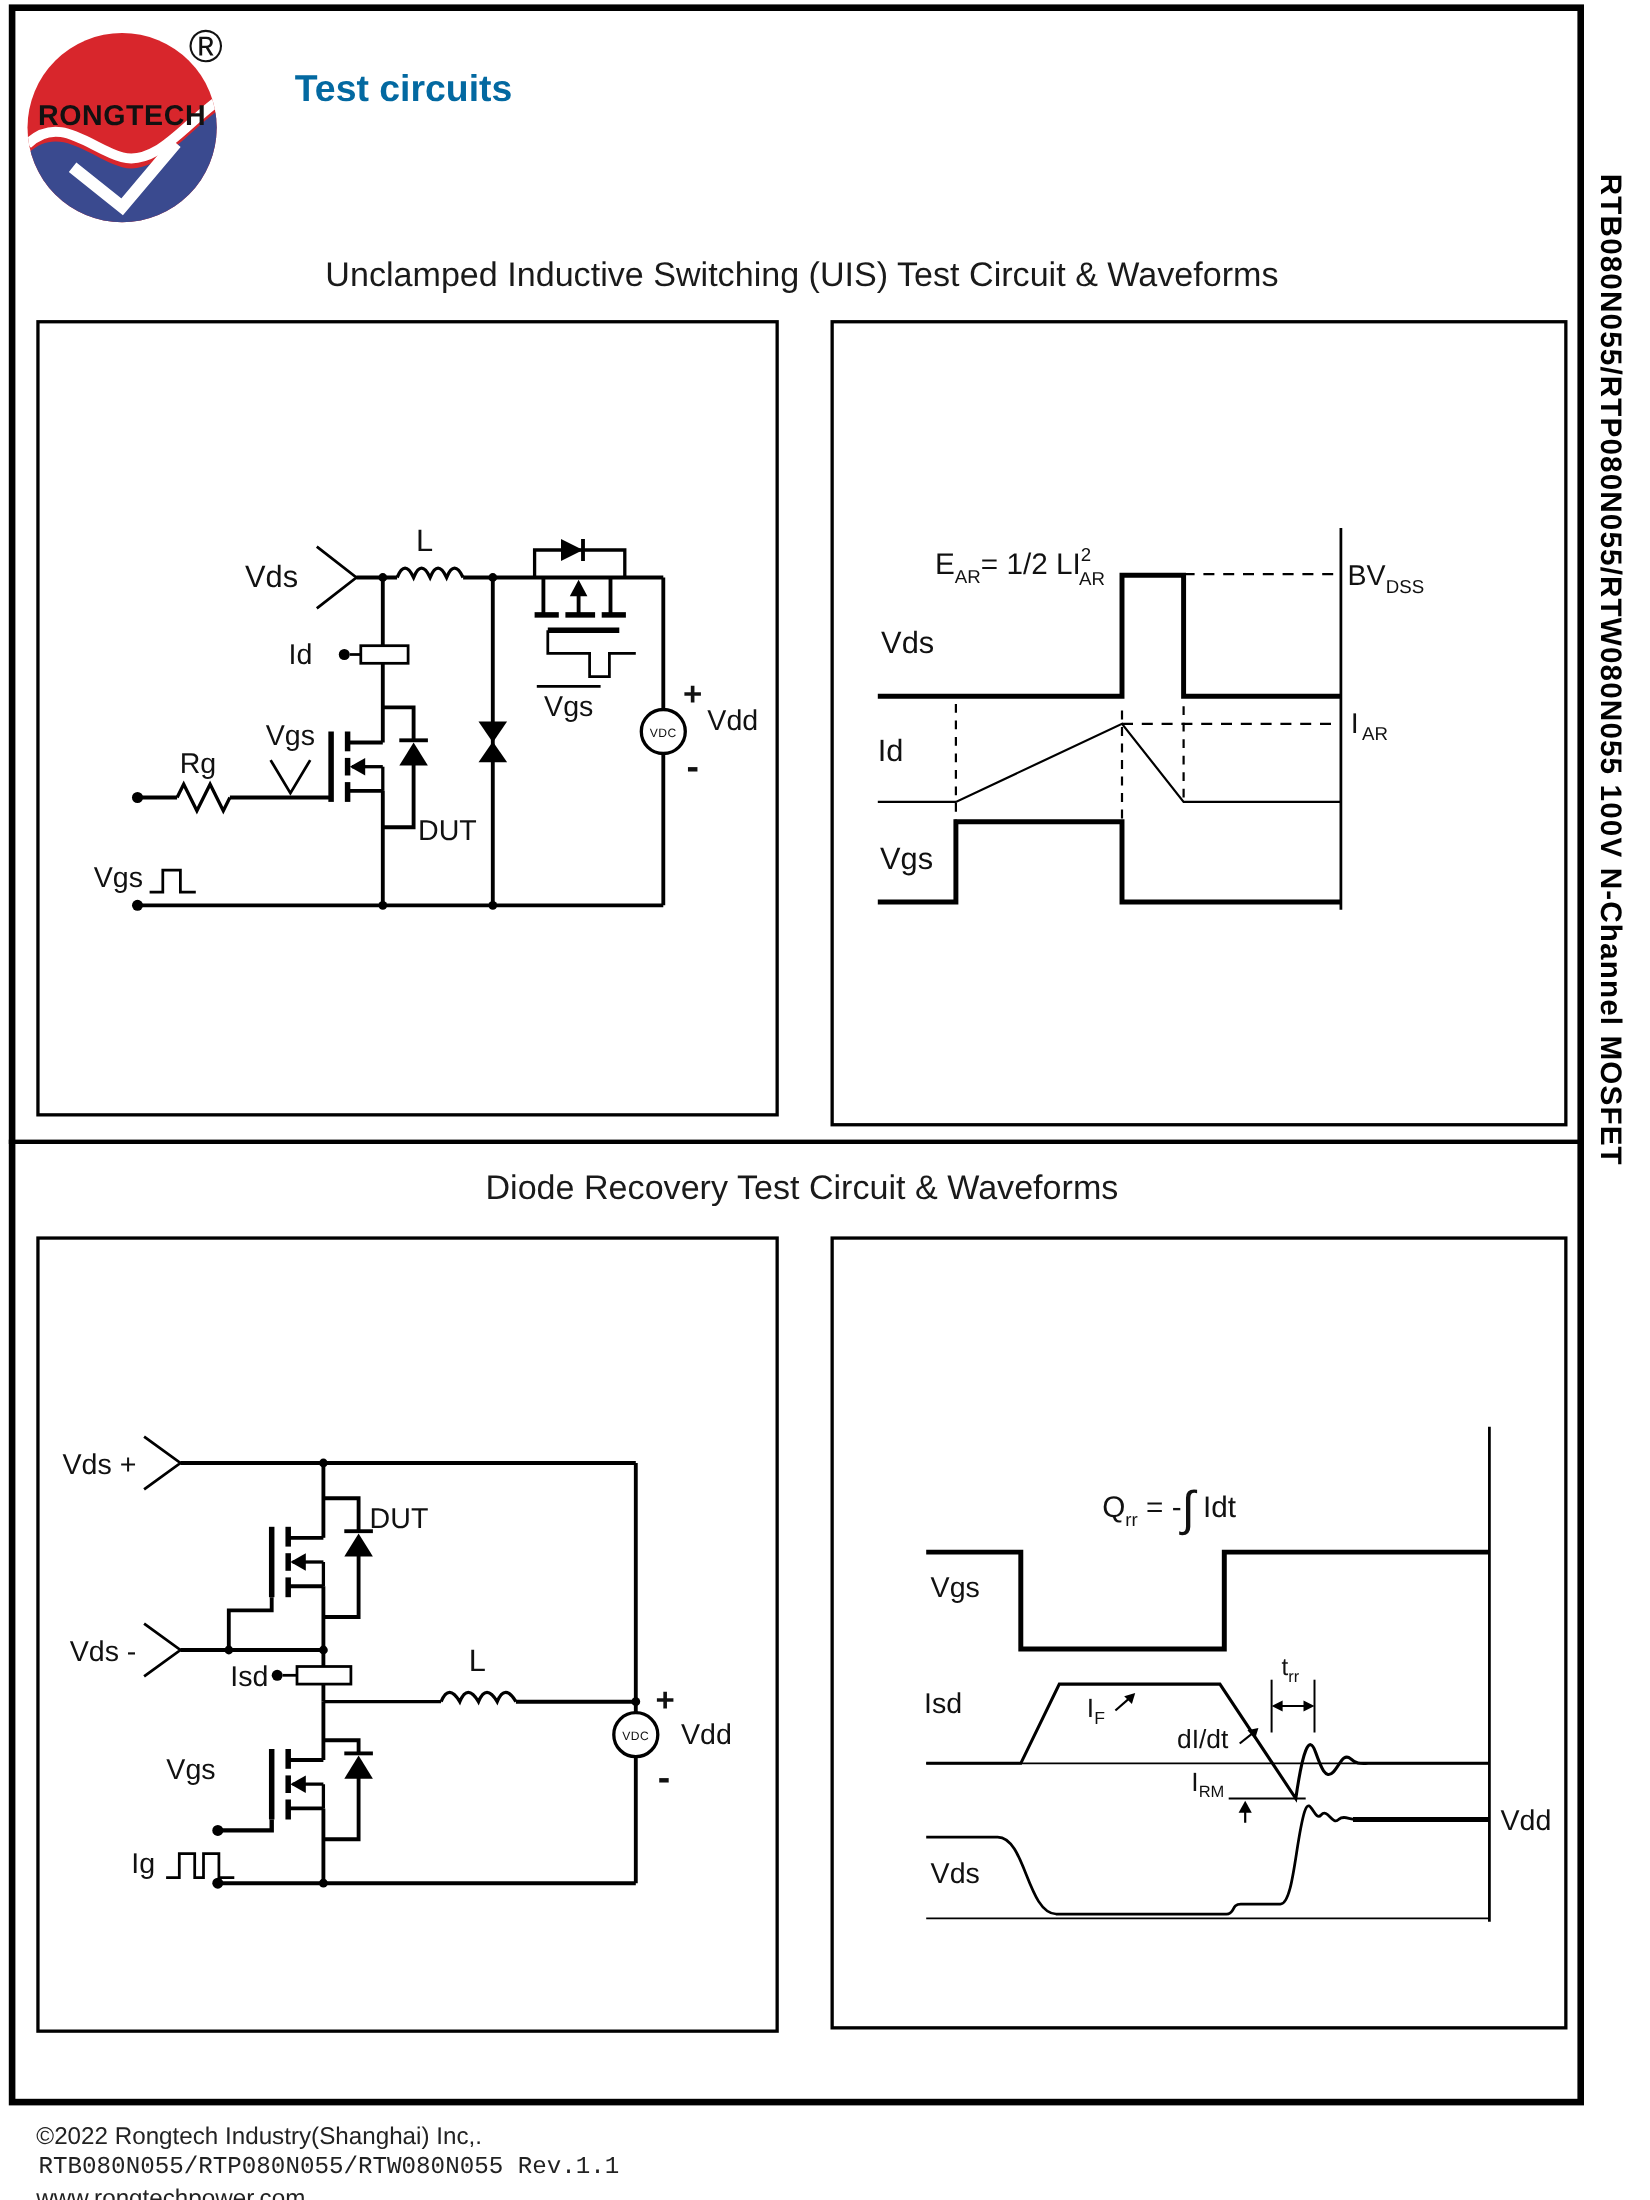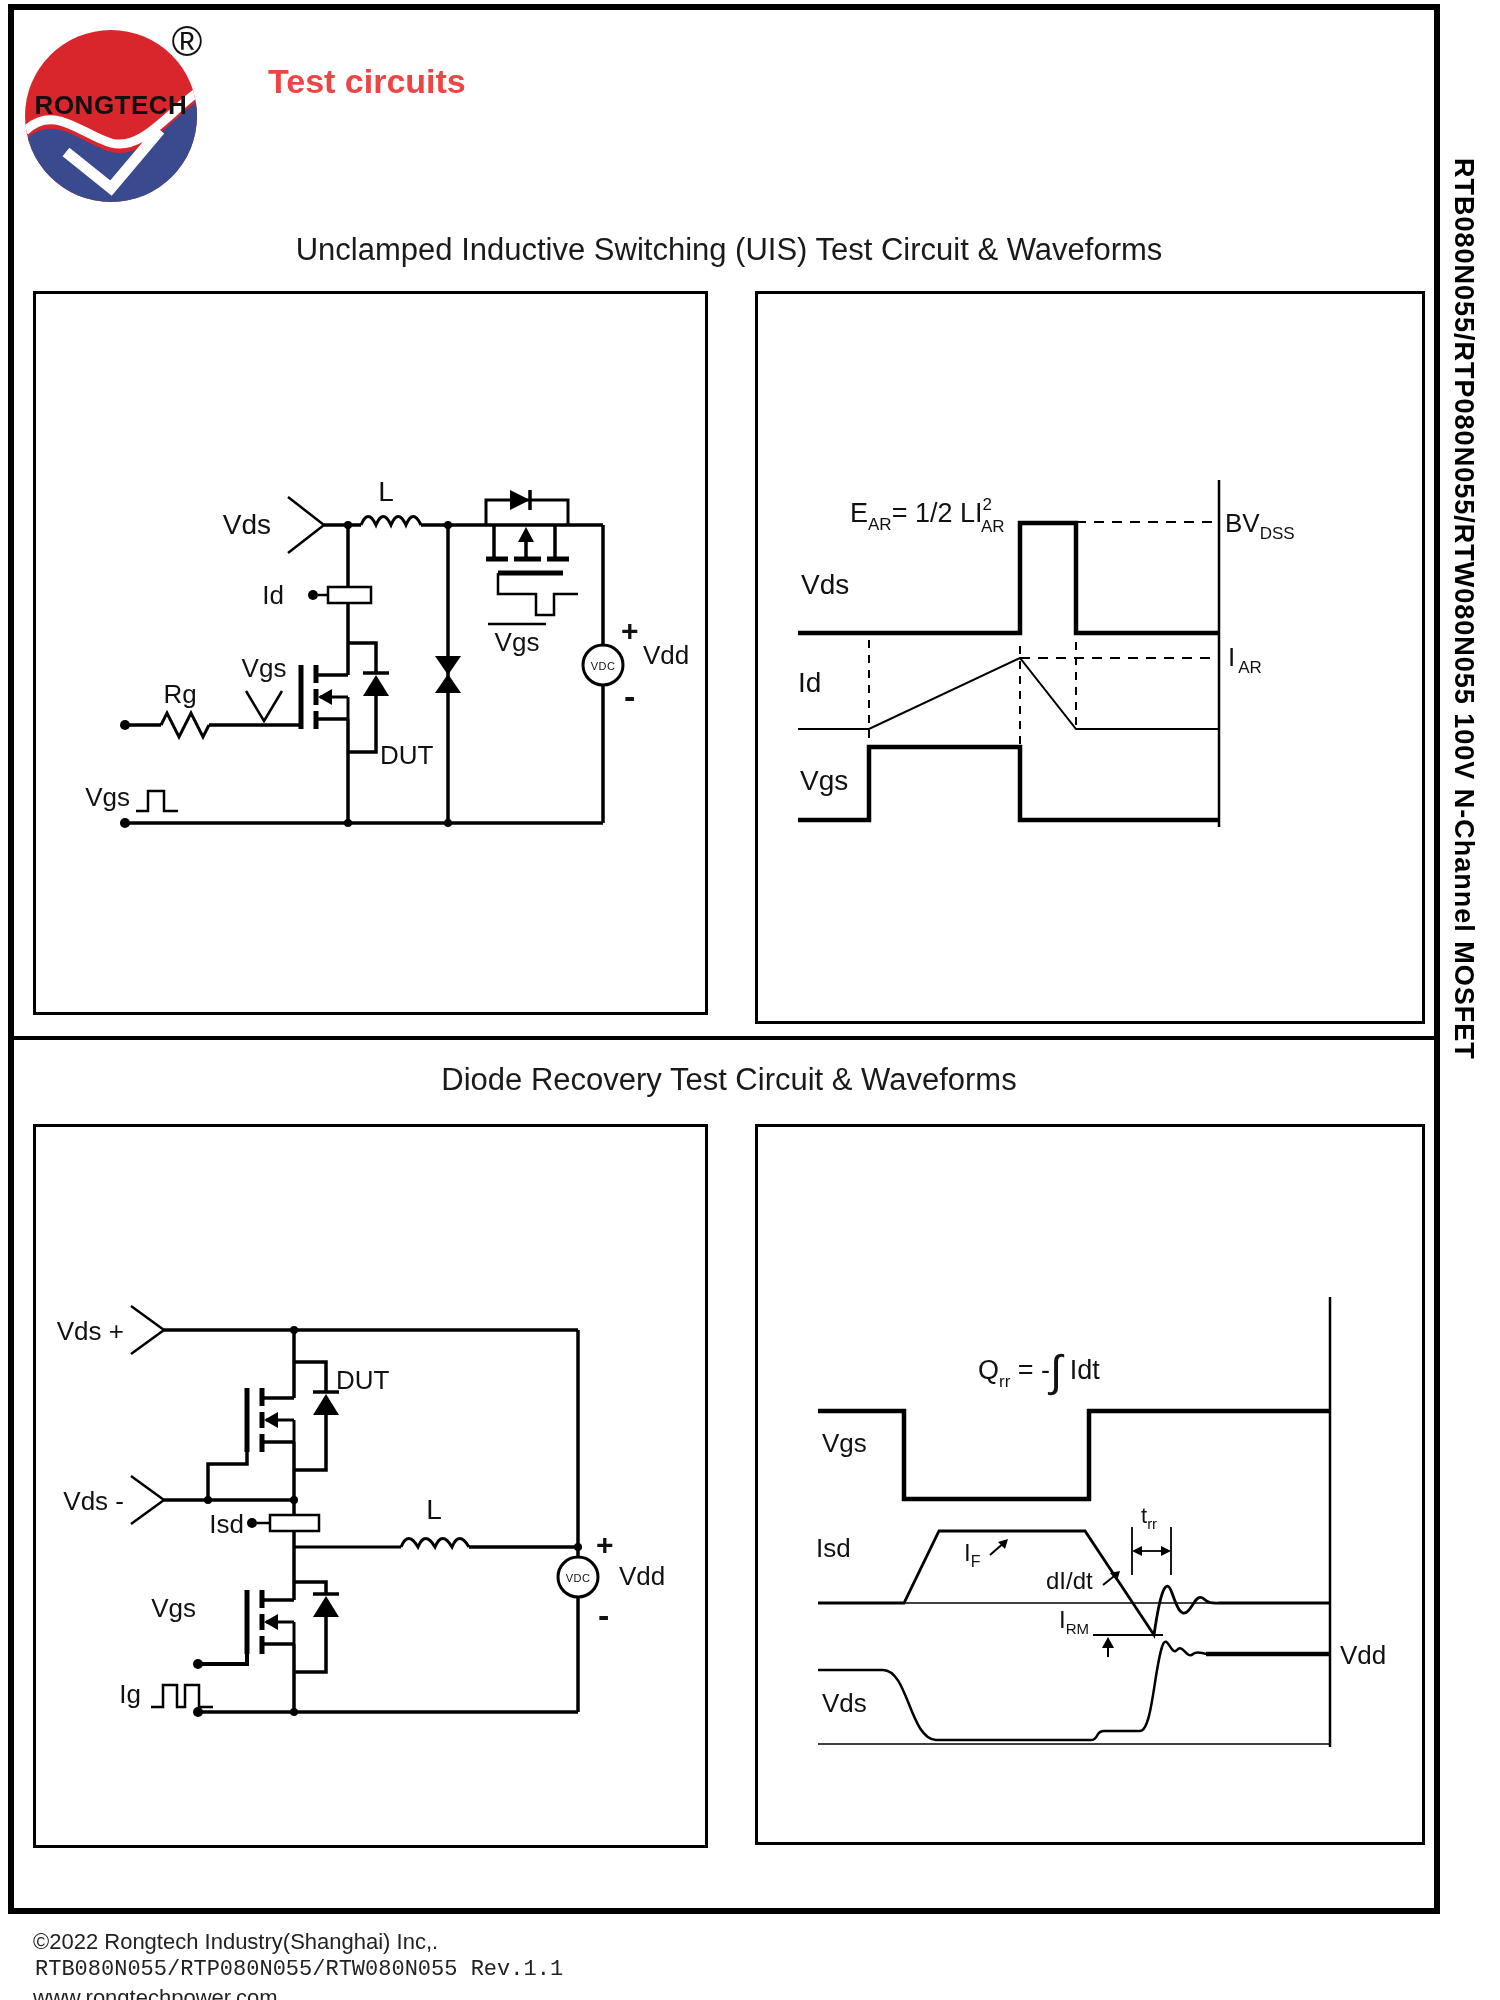--- a/index.html
+++ b/index.html
@@ -2,30 +2,30 @@
 <html><head>
 <meta charset="utf-8">
 <style>
   html,body{margin:0;padding:0;background:#fff;}
   .page{position:relative;width:1500px;height:2000px;background:#fff;overflow:hidden;
         font-family:"Liberation Sans",sans-serif;color:#111;}
   .outer-border{position:absolute;left:8px;top:4px;width:1432px;height:1910px;
         border:6px solid #000;box-sizing:border-box;}
   .section-divider{position:absolute;left:8px;top:1036px;width:1432px;height:4px;background:#000;}
   .logo-wrap{position:absolute;left:14px;top:10px;}
-  .page-title{position:absolute;left:268px;top:62px;font-size:34px;font-weight:bold;color:#ef4444;}
+  .page-title{position:absolute;left:268px;top:62px;font-size:34px;font-weight:bold;color:#0369a1;}
   .section-heading{position:absolute;left:33px;width:1392px;text-align:center;
         font-size:31px;color:#1a1a1a;}
   .h-uis{top:232px;}
   .h-diode{top:1062px;}
   .panel{position:absolute;border:3px solid #000;box-sizing:border-box;background:#fff;}
   .p1{left:33px;top:291px;width:675px;height:724px;}
   .p2{left:755px;top:291px;width:670px;height:733px;}
   .p3{left:33px;top:1124px;width:675px;height:724px;}
-  .p4{left:755px;top:1124px;width:670px;height:721px;}
+  .p4{left:755px;top:1124px;width:670px;height:721px;padding-left:24px;}
   .side-label{position:absolute;left:1448px;top:158px;writing-mode:vertical-rl;
         font-size:27px;font-weight:bold;letter-spacing:1px;white-space:nowrap;color:#000;}
   .footer{position:absolute;left:33px;top:1928px;font-size:22px;line-height:28px;color:#222;}
   .footer .f2{margin-left:2px;font-family:Liberation Mono, monospace;}
   svg text{font-family:"Liberation Sans",sans-serif;fill:#111;}
 </style>
 </head>
 <body>
 
 <div class="page">

